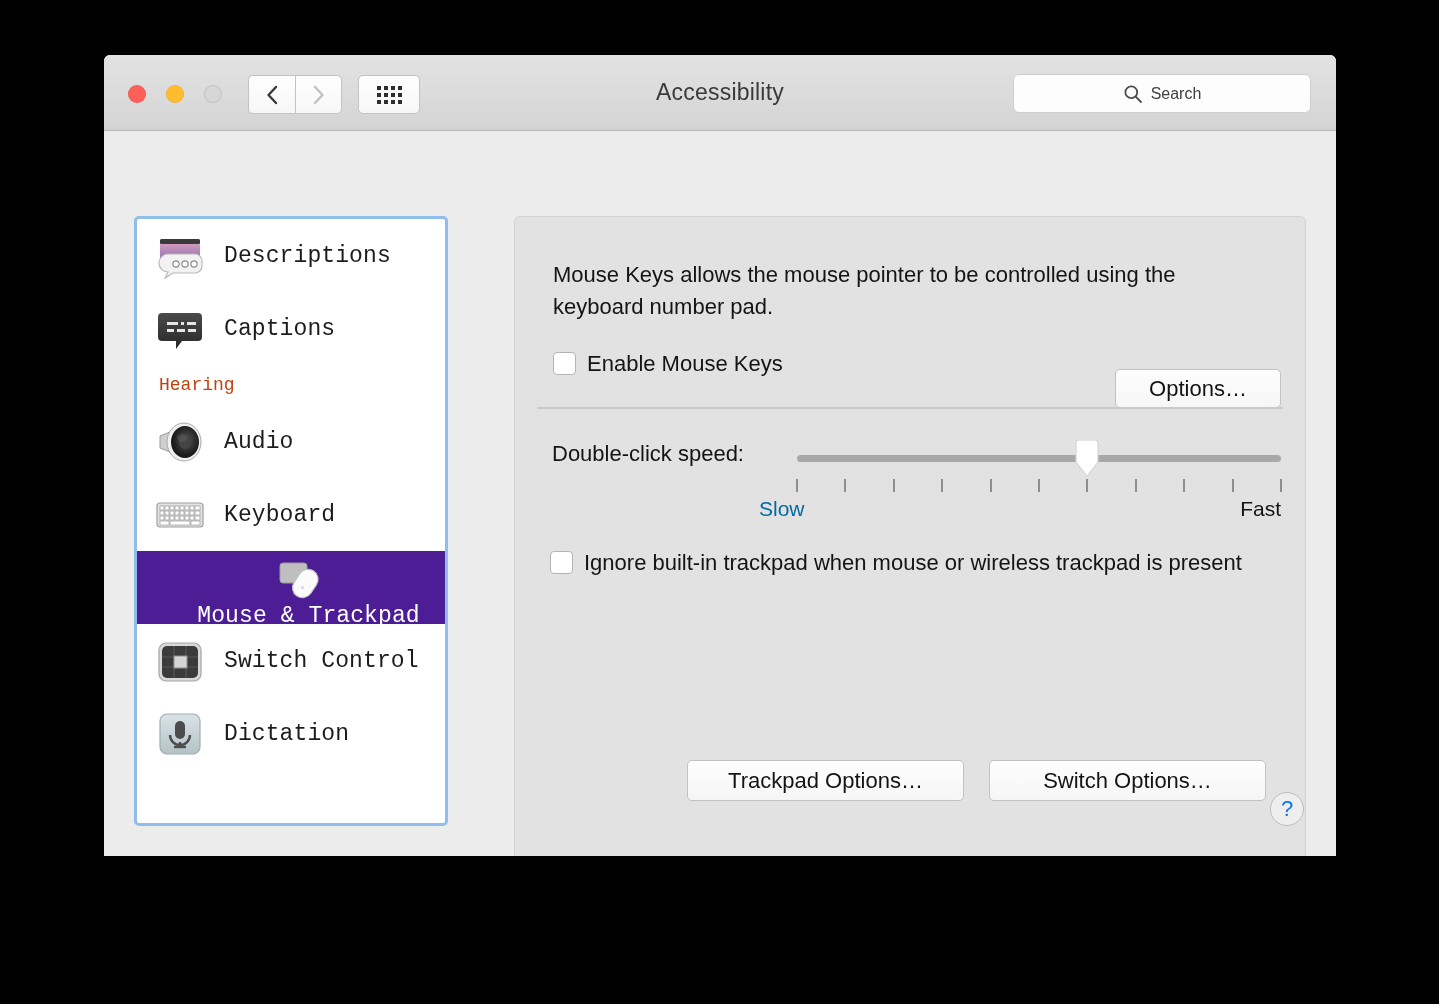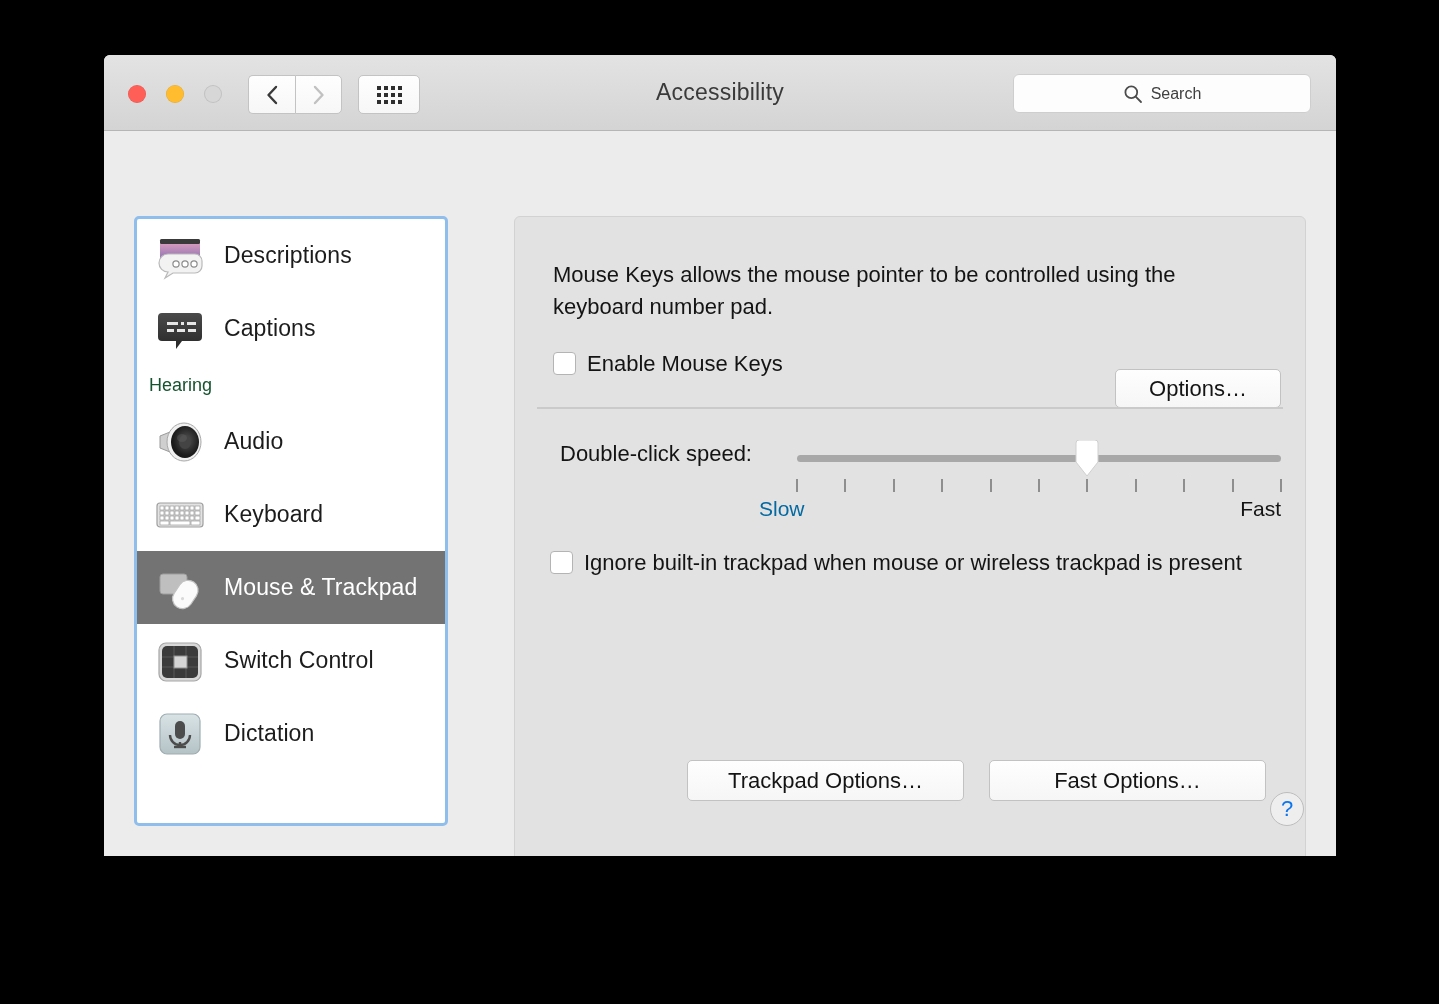--- a/index.html
+++ b/index.html
@@ -77,36 +77,37 @@
 
   
   #sidebar {
     position: absolute;
     left: 30px; top: 85px;
     width: 314px; height: 610px;
     background: #ffffff;
     border: 3px solid #8fbdec;
     border-radius: 5px;
     overflow: hidden;
+    font-family: Liberation Mono, monospace;
   }
   .side-item {
     display: flex; align-items: center;
     height: 73px;
     padding-left: 17px;
   }
-  .side-item.selected { background: #737373; }
+  .side-item.selected { background: #4c1d95; flex-direction: column; }
   .side-item .label {
     font-size: 23px; color: #1c1c1c;
     margin-left: 18px;
     letter-spacing: 0.1px;
   }
   .side-item.selected .label { color: #ffffff; }
   .side-group {
-    font-size: 18px; color: #14532d;
-    padding-left: 12px;
+    font-size: 18px; color: #c2410c;
+    padding-left: 22px;
     height: 40px; display: flex; align-items: center;
   }
   .icon-slot { width: 52px; height: 52px; position: relative; flex: none; }
 
   
   #content {
     position: absolute;
     left: 410px; top: 85px;
     right: 30px; height: 768px;
     background: #e2e2e2;
@@ -135,21 +136,21 @@
     font-family: "Liberation Sans", sans-serif;
     margin-top: 24px;
   }
   #options-btn { position: absolute; right: 24px; top: 128px; width: 166px; height: 39px; }
 
   #divider {
     position: absolute; left: 22px; right: 22px; top: 190px;
     height: 2px; background: #cacaca;
   }
 
-  #dcs-label { position: absolute; left: 37px; top: 224px; font-size: 22px; color: #141414; margin-left: 8px; }
+  #dcs-label { position: absolute; left: 37px; top: 224px; font-size: 22px; color: #141414; }
   #slider-wrap { position: absolute; left: 282px; top: 226px; right: 24px; height: 30px; }
   #slider-track {
     position: absolute; left: 0; right: 0; top: 12px;
     height: 7px; background: #a8a8a8; border-radius: 4px;
   }
   #slider-thumb {
     position: absolute; width: 28px; height: 38px; top: -3px;
     transform: translateX(-50%);
   }
   #ticks { position: absolute; left: 282px; right: 24px; top: 262px; height: 14px; }
@@ -426,19 +427,19 @@
         </div>
       <div id="tick-slow">Slow</div>
       <div id="tick-fast">Fast</div>
 
       <div class="cb-row" id="ignore-row">
         <div class="checkbox"></div>
         <span class="cb-label">Ignore built-in trackpad when mouse or wireless trackpad is present</span>
       </div>
 
       <div class="btn" id="trackpad-opt-btn">Trackpad Options…</div>
-      <div class="btn" id="mouse-opt-btn">Fast Options…</div>
+      <div class="btn" id="mouse-opt-btn">Switch Options…</div>
     </div>
 
 
     <div id="help-btn">?</div>
   </div>
 </div>
 
 </body></html>

